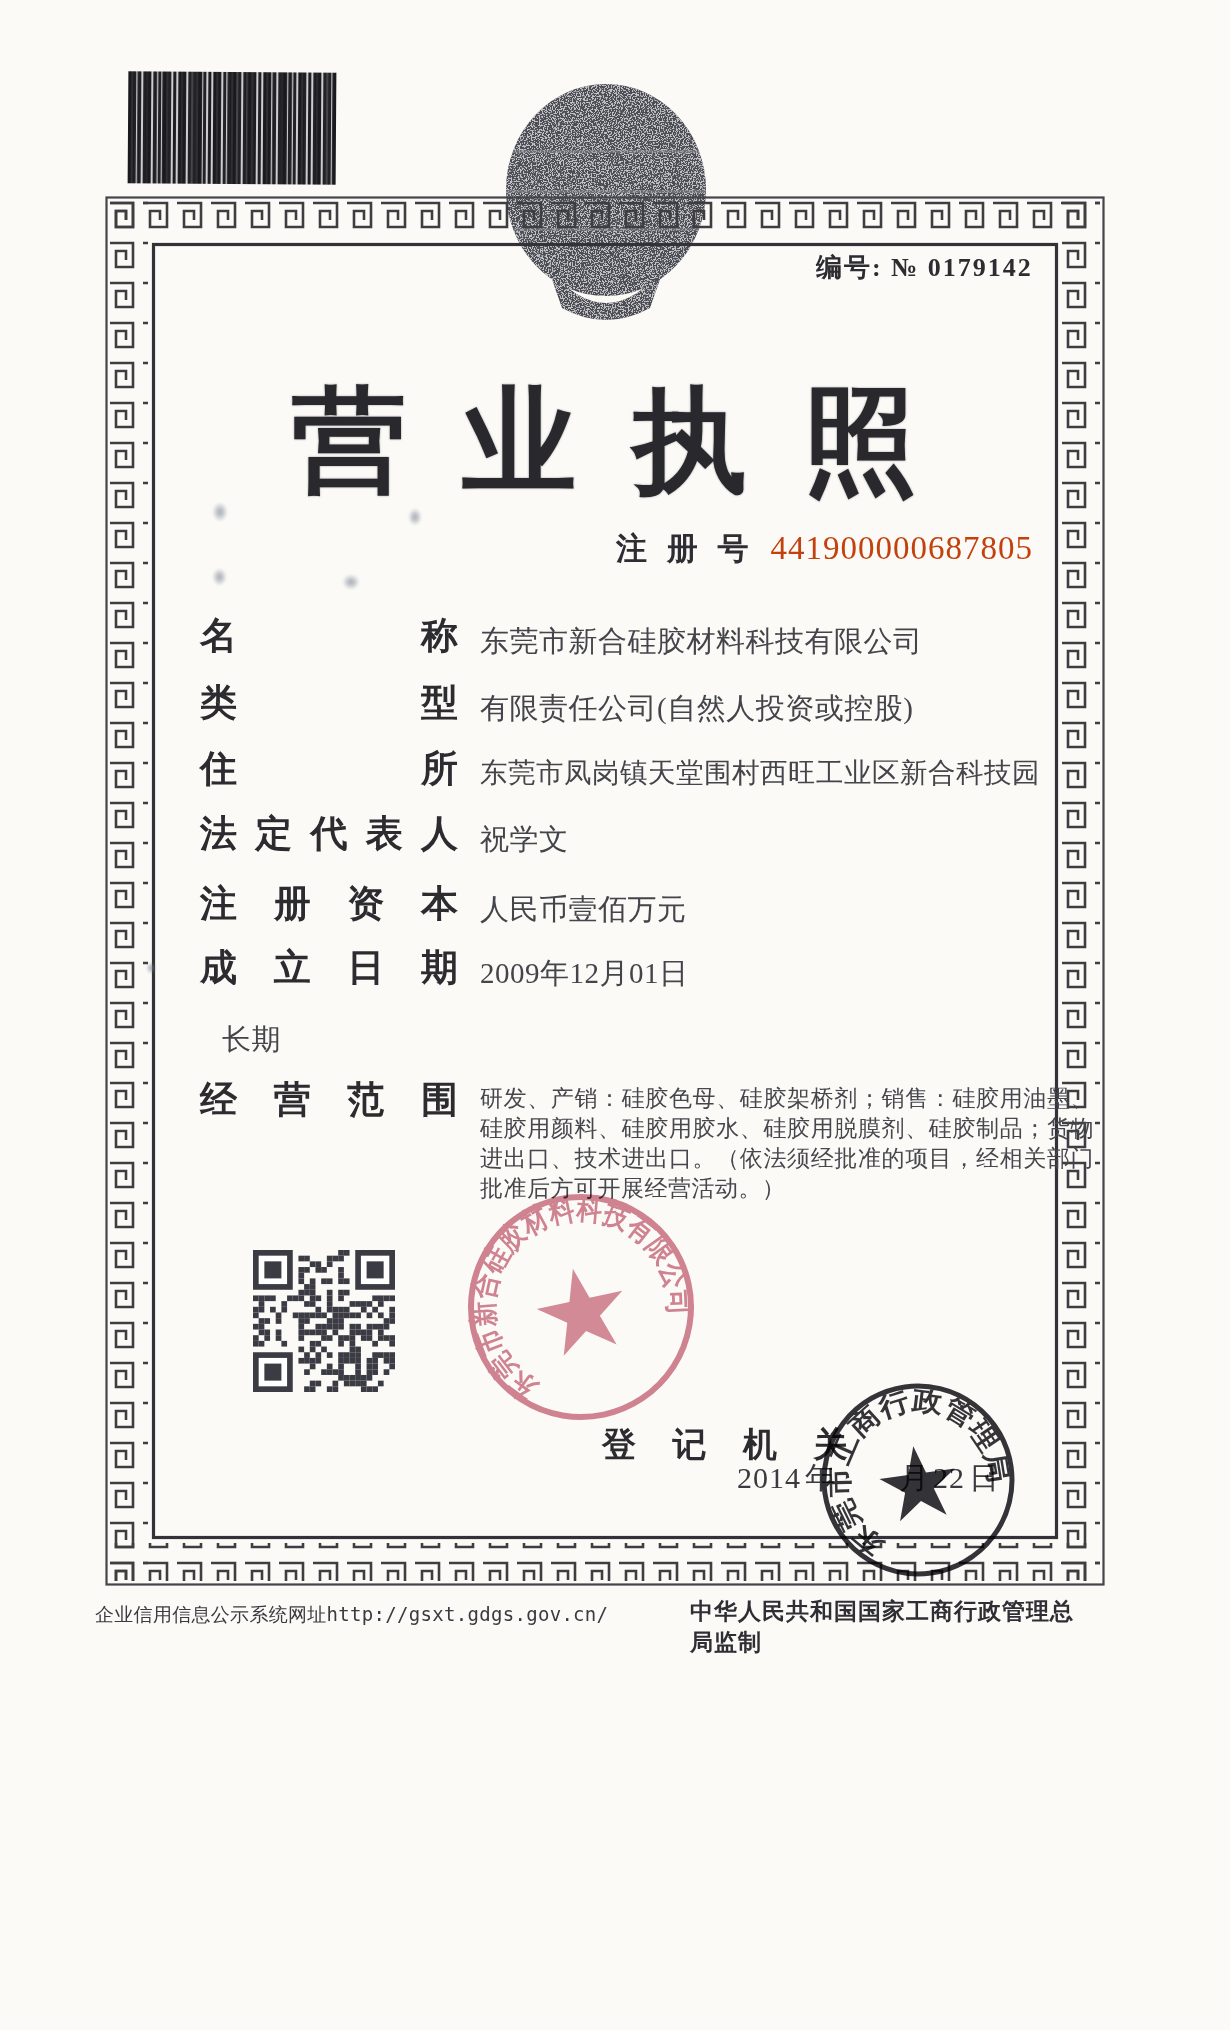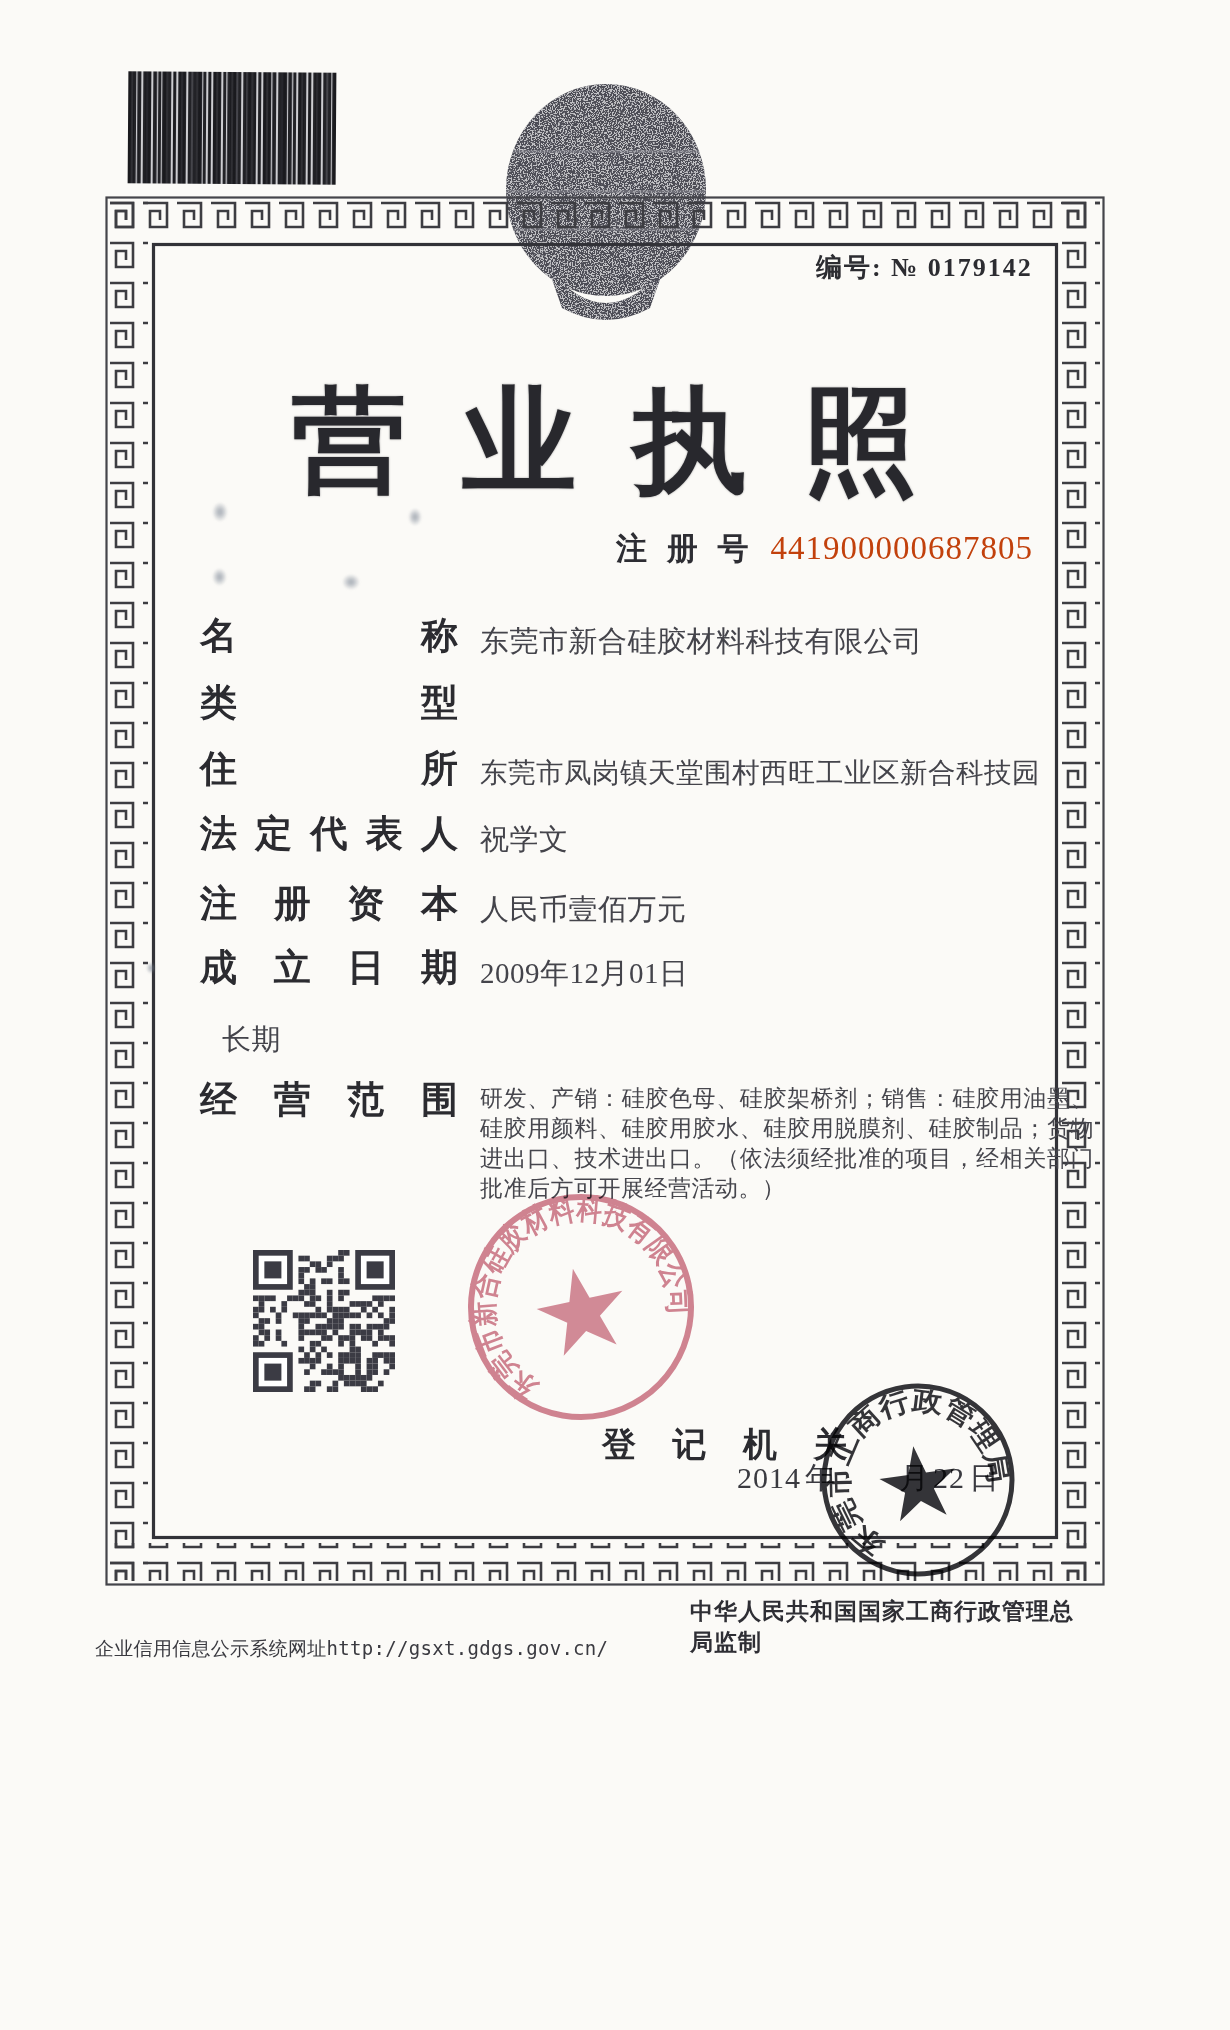--- a/index.html
+++ b/index.html
@@ -89,21 +89,21 @@
   .dateline{
     left:733px;top:1458px;display:flex;align-items:baseline;
     font-size:30px;color:#3a3a40;font-weight:400;white-space:nowrap;
   }
   .dateline .gap-month{margin-left:64px;}
   .dateline .gap-small{margin-left:14px;}
   .dateline .num{letter-spacing:1px;margin:0 4px;}
 
   
   .footer-left{
-    left:95px;top:1636px;font-size:19px;color:#3a3a40;
+    left:95px;top:1602px;font-size:19px;color:#3a3a40;
     font-family:"DejaVu Sans Mono","Liberation Mono",monospace;letter-spacing:.3px;
   }
   .footer-right{
     left:690px;top:1596px;width:400px;text-align:left;
     font-size:23px;font-weight:700;color:#2e2e34;letter-spacing:1px;
   }
 </style>
 </head>
 <body>
 
@@ -158,20 +158,21 @@
 <div class="abs smudge" style="left:212px;top:568px;width:15px;height:18px;"></div>
 <div class="abs smudge" style="left:342px;top:574px;width:18px;height:16px;"></div>
 <div class="abs smudge" style="left:146px;top:962px;width:10px;height:12px;"></div>
 
 <div class="row" style="top:616px">
   <div class="flabel">名称</div>
   <div class="fvalue">东莞市新合硅胶材料科技有限公司</div>
 </div>
 <div class="row" style="top:683px">
   <div class="flabel">类型</div>
+  <div class="fvalue">有限责任公司(自然人投资或控股)</div>
 </div>
 <div class="row" style="top:749px">
   <div class="flabel">住所</div>
   <div class="fvalue addr">东莞市凤岗镇天堂围村西旺工业区新合科技园</div>
 </div>
 <div class="row" style="top:814px">
   <div class="flabel">法定代表人</div>
   <div class="fvalue">祝学文</div>
 </div>
 <div class="row" style="top:884px">

